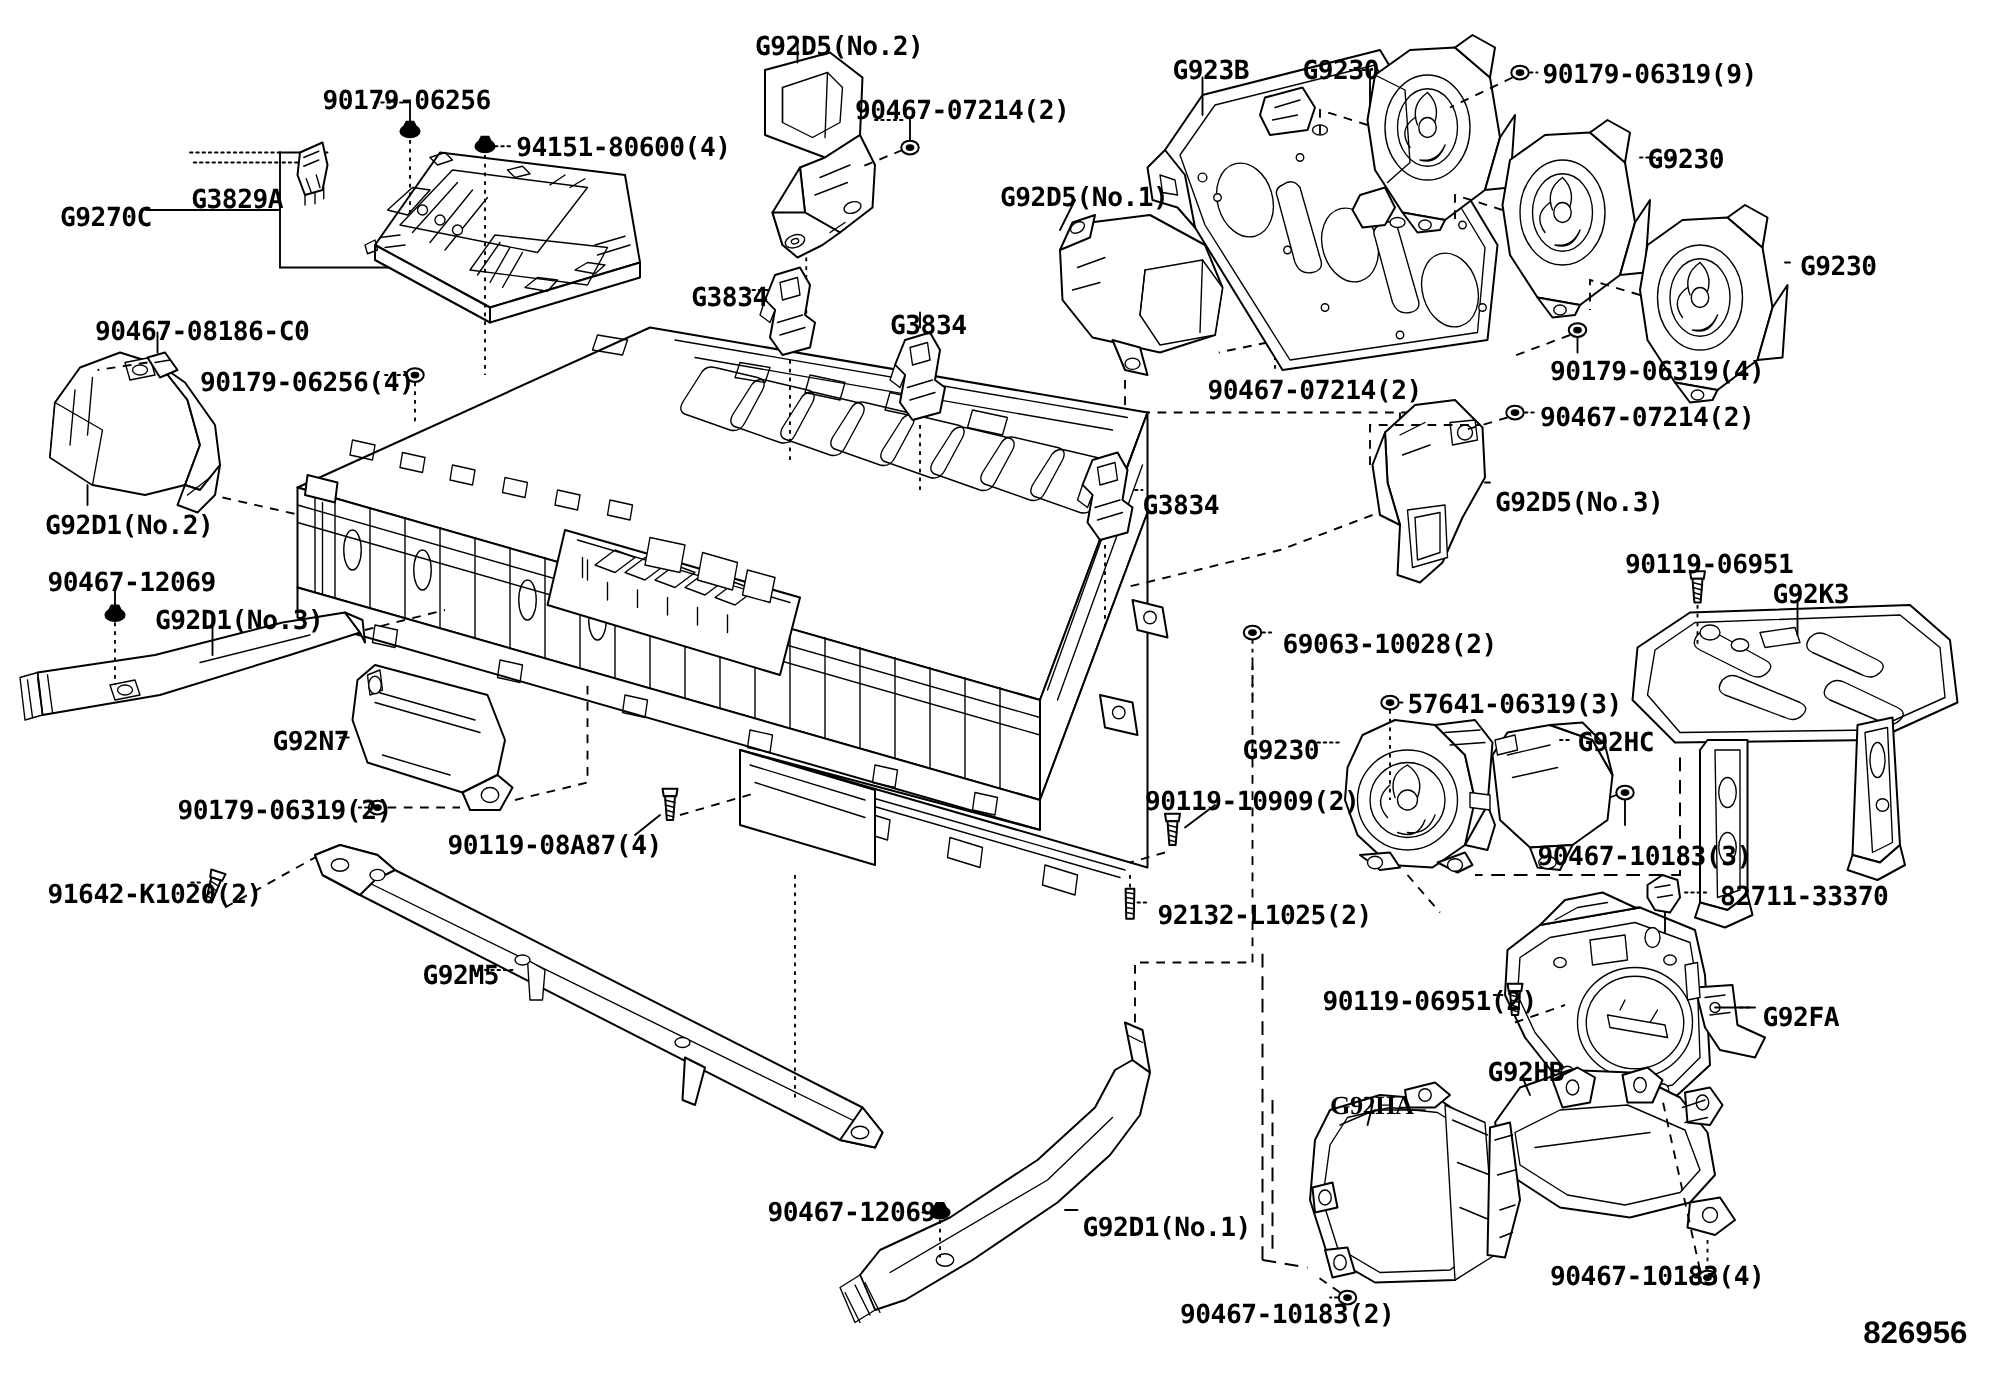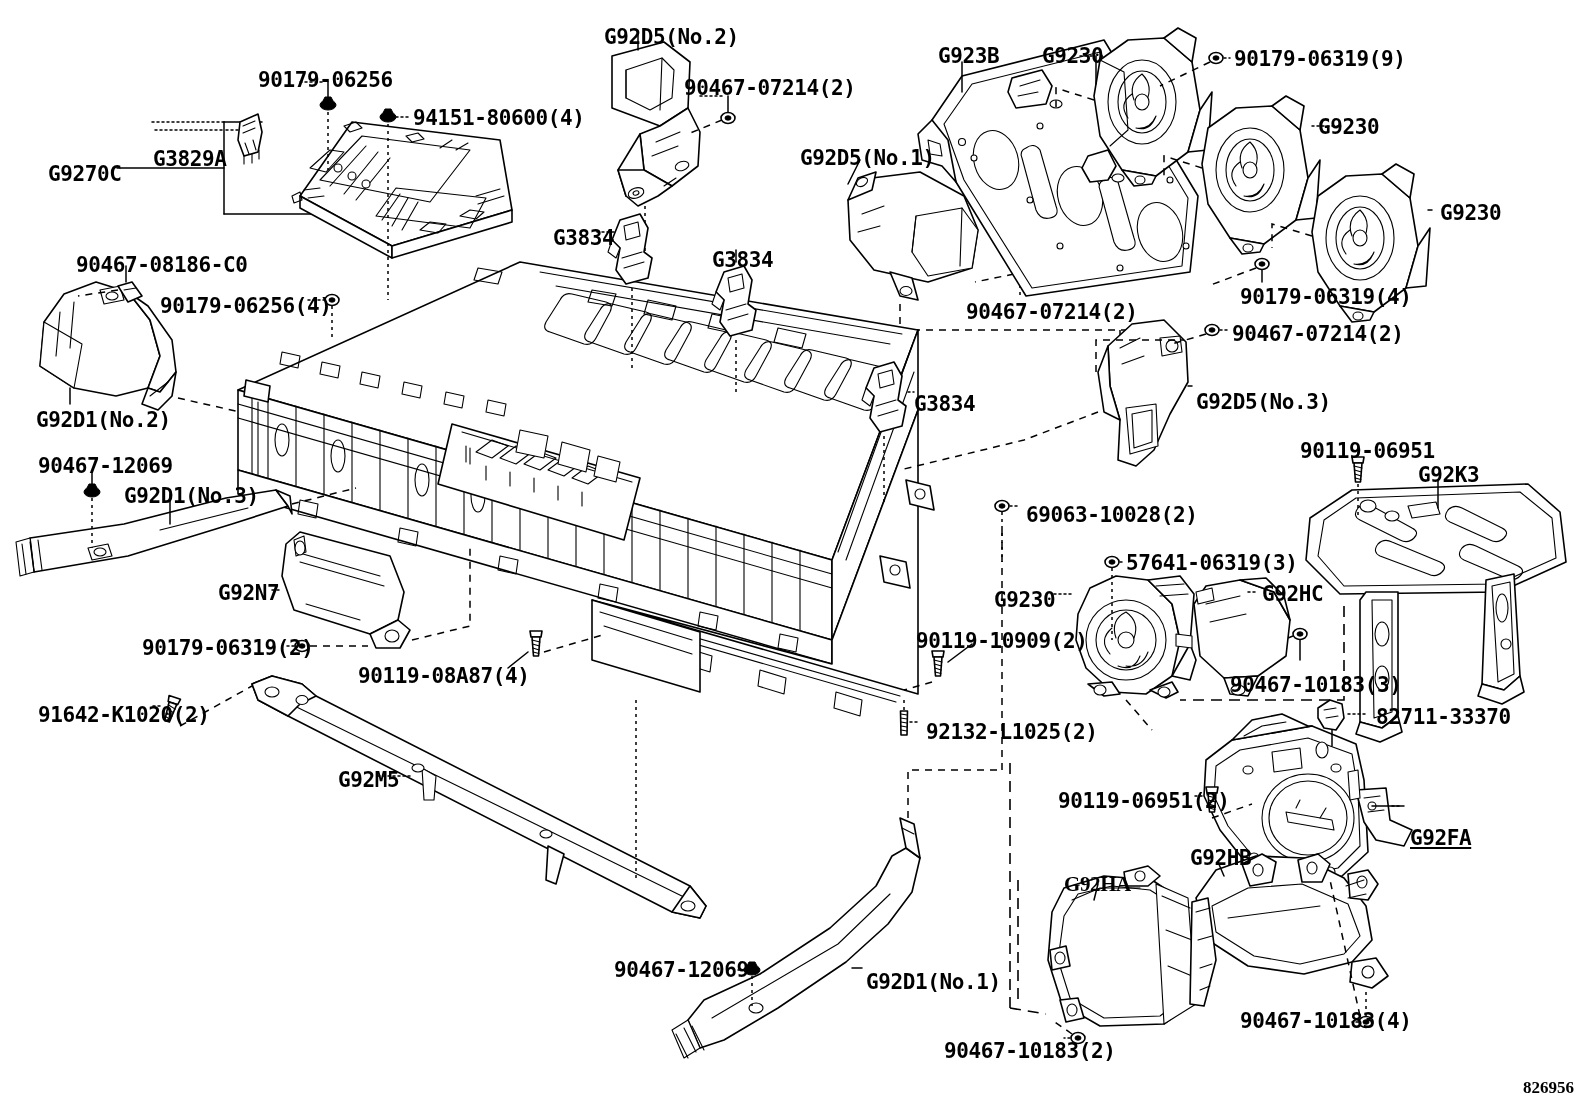--- a/index.html
+++ b/index.html
@@ -4,22 +4,22 @@
 <title>Parts Diagram 826956</title>
 <style>
   html,body{margin:0;padding:0;background:#ffffff;}
   body{width:1592px;height:1099px;position:relative;overflow:hidden;
        font-family:"DejaVu Sans Mono","Liberation Mono",monospace;color:#000;}
   #stage{position:absolute;left:0;top:0;width:1592px;height:1099px;}
   svg.art{position:absolute;left:0;top:0;width:1592px;height:1099px;overflow:visible;}
   .lbl{position:absolute;font-family:"DejaVu Sans Mono","Liberation Mono",monospace;
        font-size:21px;font-weight:700;letter-spacing:-0.4px;white-space:nowrap;
        color:#000;line-height:1;}
-  .dwg{position:absolute;right:18px;bottom:1px;font-size:17px;font-weight:700;
-       letter-spacing:0px;font-family:Liberation Serif, serif;}
+  .dwg{position:absolute;right:18px;bottom:18px;font-size:25px;font-weight:700;
+       letter-spacing:0px;font-family:Liberation Sans, sans-serif;}
   .th {fill:none;stroke:#000;stroke-width:1.1;stroke-linejoin:round;stroke-linecap:round;}
   .fw {fill:#fff;stroke:#000;stroke-width:1.6;stroke-linejoin:round;}
   .fw2{fill:#fff;stroke:#000;stroke-width:1.1;stroke-linejoin:round;}
   .fk {fill:#000;stroke:#000;stroke-width:1;}
   .ldr{fill:none;stroke:#000;stroke-width:1.5;stroke-linecap:round;}
   .dotline{fill:none;stroke:#000;stroke-width:1.5;stroke-dasharray:2 3;stroke-linecap:round;}
   .dashline{fill:none;stroke:#000;stroke-width:1.6;stroke-dasharray:11 7;stroke-linecap:butt;}
   .dashfine{fill:none;stroke:#000;stroke-width:1.5;stroke-dasharray:7 6;stroke-linecap:butt;}
   .axis{fill:none;stroke:#000;stroke-width:1.5;stroke-dasharray:3 4;}
 </style>
@@ -672,21 +672,21 @@
 <div class="lbl" style="left:218px;top:583px;">G92N7</div>
 <div class="lbl" style="left:916px;top:631px;">90119-10909(2)</div>
 <div class="lbl" style="left:142px;top:638px;">90179-06319(2)</div>
 <div class="lbl" style="left:1230px;top:649px;margin-top:26px;">90467-10183(3)</div>
 <div class="lbl" style="left:358px;top:666px;">90119-08A87(4)</div>
 <div class="lbl" style="left:14px;top:705px;margin-left:24px;">91642-K1020(2)</div>
 <div class="lbl" style="left:926px;top:722px;">92132-L1025(2)</div>
 <div class="lbl" style="left:1376px;top:707px;">82711-33370</div>
 <div class="lbl" style="left:338px;top:770px;">G92M5</div>
 <div class="lbl" style="left:1058px;top:791px;">90119-06951(2)</div>
-<div class="lbl" style="left:1410px;top:828px;text-decoration:underline;">G92FA</div>
+<div class="lbl" style="left:1410px;top:804px;">G92FA</div>
 <div class="lbl" style="left:1190px;top:848px;">G92HB</div>
 <div class="lbl" style="left:1064px;top:874px;font-family:Liberation Serif, serif;">G92HA</div>
 <div class="lbl" style="left:614px;top:960px;">90467-12069</div>
 <div class="lbl" style="left:866px;top:972px;">G92D1(No.1)</div>
 <div class="lbl" style="left:1240px;top:1011px;">90467-10183(4)</div>
 <div class="lbl" style="left:944px;top:1041px;">90467-10183(2)</div>
 
 <div class="dwg">826956</div>
 
 </div>

